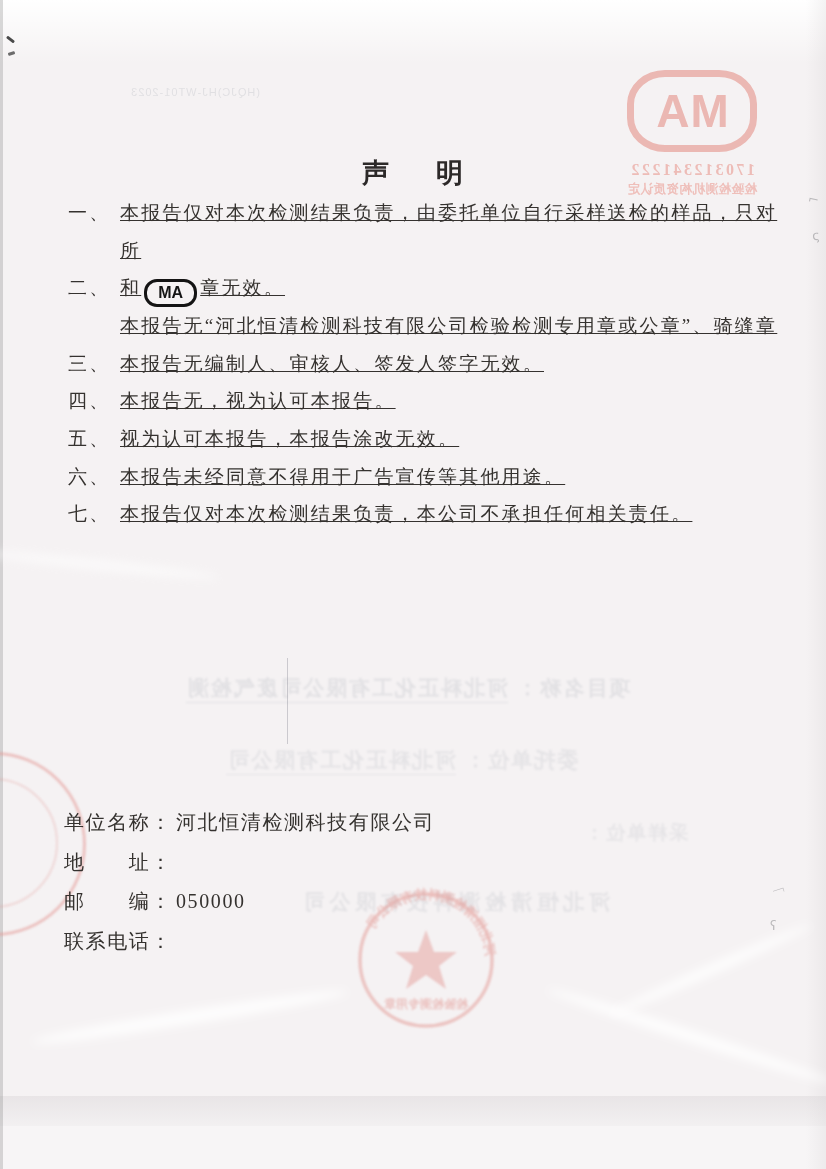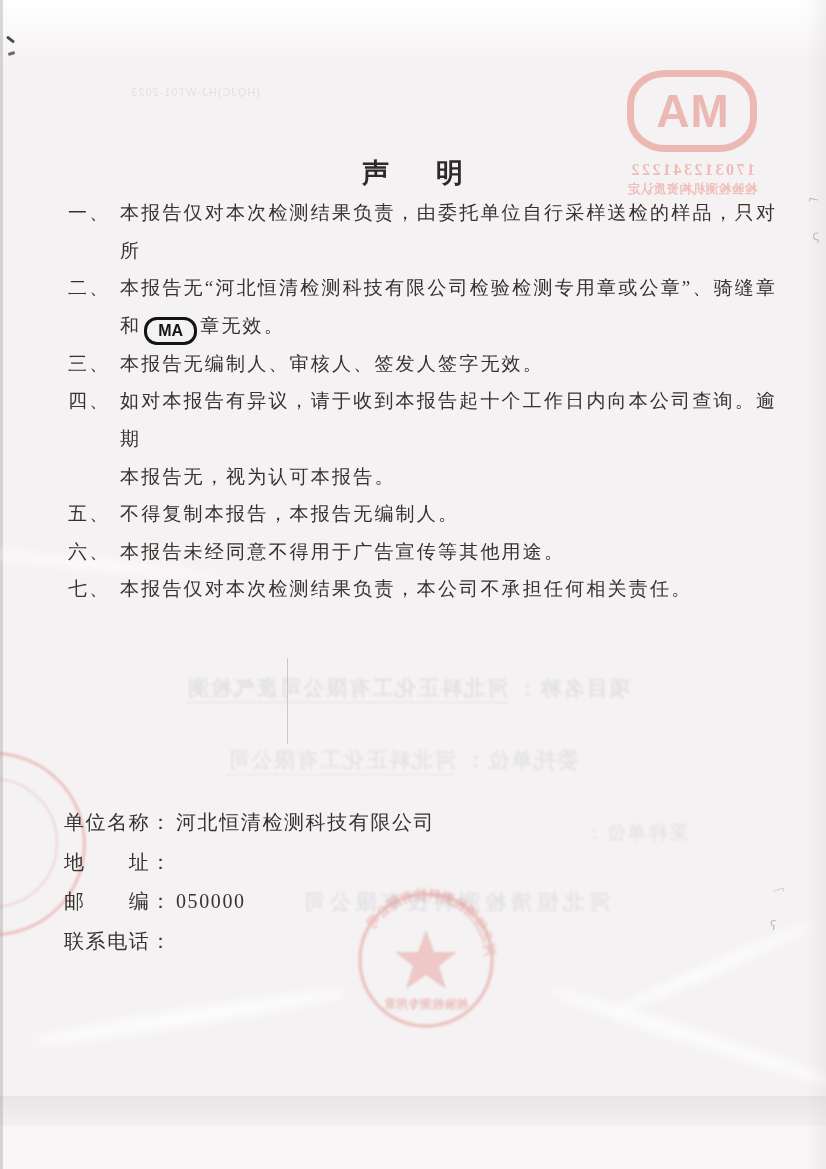--- a/index.html
+++ b/index.html
@@ -39,21 +39,21 @@
     display:flex;justify-content:center;gap:46px;
     font-size:27px;font-weight:bold;letter-spacing:1px;color:#2c2928;
   }
   
   .items{
     position:absolute;left:68px;top:194px;width:712px;
     font-size:19px;line-height:37.6px;letter-spacing:2.2px;color:#35322f;
   }
   .item{display:flex;align-items:flex-start;}
   .item .num{flex:0 0 52px;}
-  .item .body{flex:1;}
+  .item .body{flex:1;text-decoration:underline;}
   .cma-inline{
     display:inline-flex;align-items:center;justify-content:center;
     width:47px;height:22px;margin:0 3px;vertical-align:-4px;
     border:3.5px solid #141414;border-radius:13px;
     font-family:"Liberation Sans","DejaVu Sans",sans-serif;
     font-weight:bold;font-size:16px;letter-spacing:0;line-height:1;color:#141414;
   }
   
   .contact{
     position:absolute;left:64px;top:803px;width:620px;
@@ -146,46 +146,45 @@
     <div class="item">
       <span class="num">一、</span>
       <div class="body">
         <div>本报告仅对本次检测结果负责，由委托单位自行采样送检的样品，只对所</div>
       </div>
     </div>
 
     <div class="item">
       <span class="num">二、</span>
       <div class="body">
-        <div>本报告无“河北恒清检测科技有限公司检验检测专用章或公章”、骑缝章</div>
         <div>
           <span>和</span><span class="cma-inline">MA</span><span>章无效。</span>
         </div>
+        <div>本报告无“河北恒清检测科技有限公司检验检测专用章或公章”、骑缝章</div>
       </div>
     </div>
 
     <div class="item">
       <span class="num">三、</span>
       <div class="body">
         <div>本报告无编制人、审核人、签发人签字无效。</div>
       </div>
     </div>
 
     <div class="item">
       <span class="num">四、</span>
       <div class="body">
-        <div>如对本报告有异议，请于收到本报告起十个工作日内向本公司查询。逾期</div>
         <div>本报告无，视为认可本报告。</div>
       </div>
     </div>
 
     <div class="item">
       <span class="num">五、</span>
       <div class="body">
-        <div>不得复制本报告，本报告无编制人。</div>
+        <div>视为认可本报告，本报告涂改无效。</div>
       </div>
     </div>
 
     <div class="item">
       <span class="num">六、</span>
       <div class="body">
         <div>本报告未经同意不得用于广告宣传等其他用途。</div>
       </div>
     </div>
 

